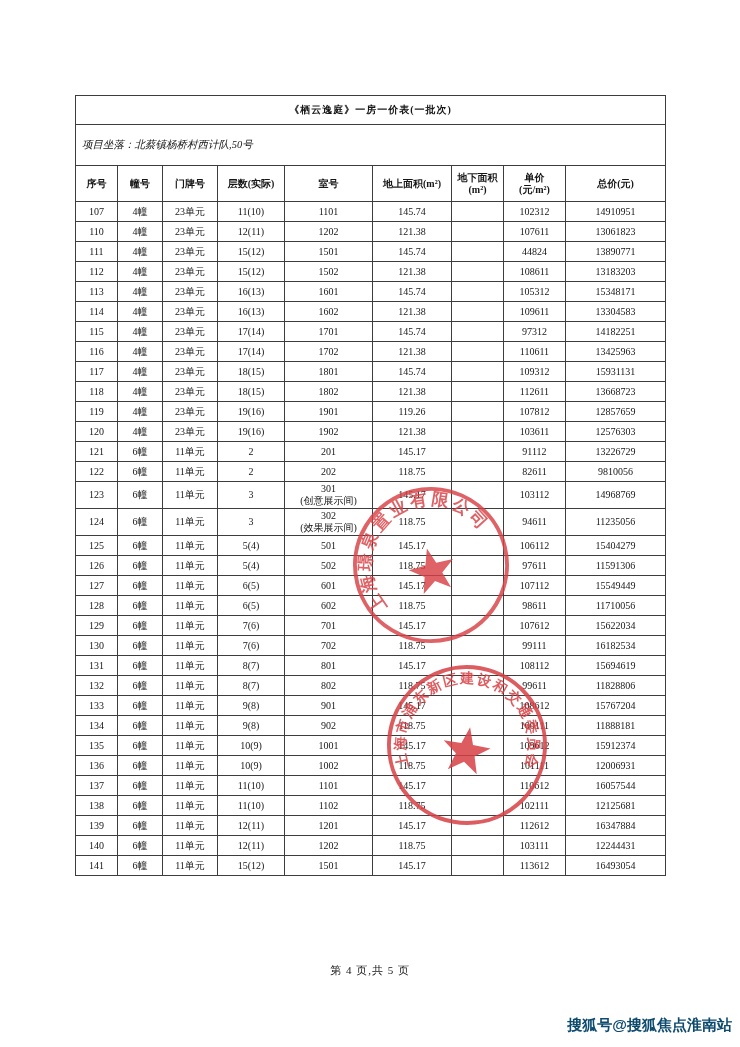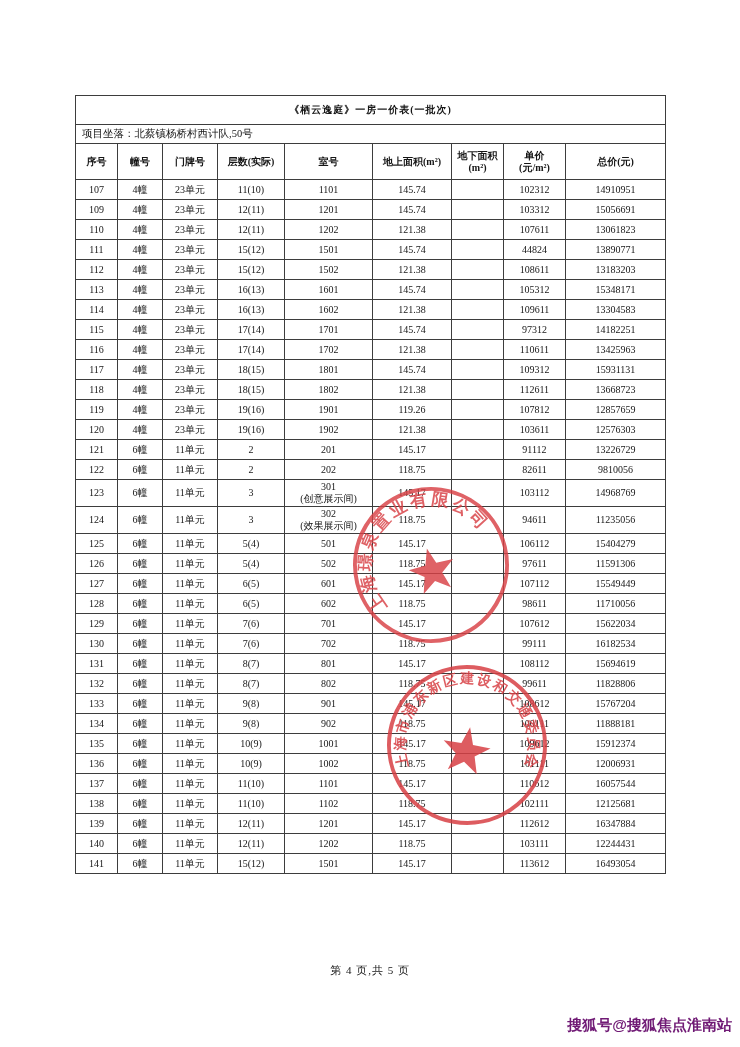--- a/index.html
+++ b/index.html
@@ -35,38 +35,39 @@
   table.price .title-cell {
     font-size:10px;
     font-weight:bold;
     height:29px;
     letter-spacing:1px;
   }
   table.price .loc-cell {
     text-align:left;
     padding-left:6px;
     font-size:10.5px;
-    height:19px;
+    height:41px;
+    font-style:italic;
   }
   table.price th {
     font-weight:bold;
     height:36px;
     font-size:10px;
   }
 
   .footer {
     position:absolute; left:0; top:963px; width:740px;
     text-align:center;
     font-size:11px;
     letter-spacing:1px;
   }
 
   .watermark {
     position:absolute; right:8px; top:1016px;
-    color:#701a75;
+    color:#0c4a6e;
     font-size:15px;
     font-weight:bold;
     font-family:"Liberation Sans", sans-serif;
   }
 
   .stamp { position:absolute; pointer-events:none; }
   .stamp-1 { left:348px; top:482px; opacity:0.82; transform:rotate(-14deg); }
   .stamp-2 { left:382px; top:660px; opacity:0.85; transform:rotate(10deg); }
 </style>
 </head>
@@ -111,31 +112,20 @@
           <td>4幢</td>
           <td>23单元</td>
           <td>11(10)</td>
           <td>1101</td>
           <td>145.74</td>
           <td></td>
           <td>102312</td>
           <td>14910951</td>
         </tr>
         <tr>
-          <td>109</td>
-          <td>4幢</td>
-          <td>23单元</td>
-          <td>12(11)</td>
-          <td>1201</td>
-          <td>145.74</td>
-          <td></td>
-          <td>103312</td>
-          <td>15056691</td>
-        </tr>
-        <tr>
           <td>110</td>
           <td>4幢</td>
           <td>23单元</td>
           <td>12(11)</td>
           <td>1202</td>
           <td>121.38</td>
           <td></td>
           <td>107611</td>
           <td>13061823</td>
         </tr>

